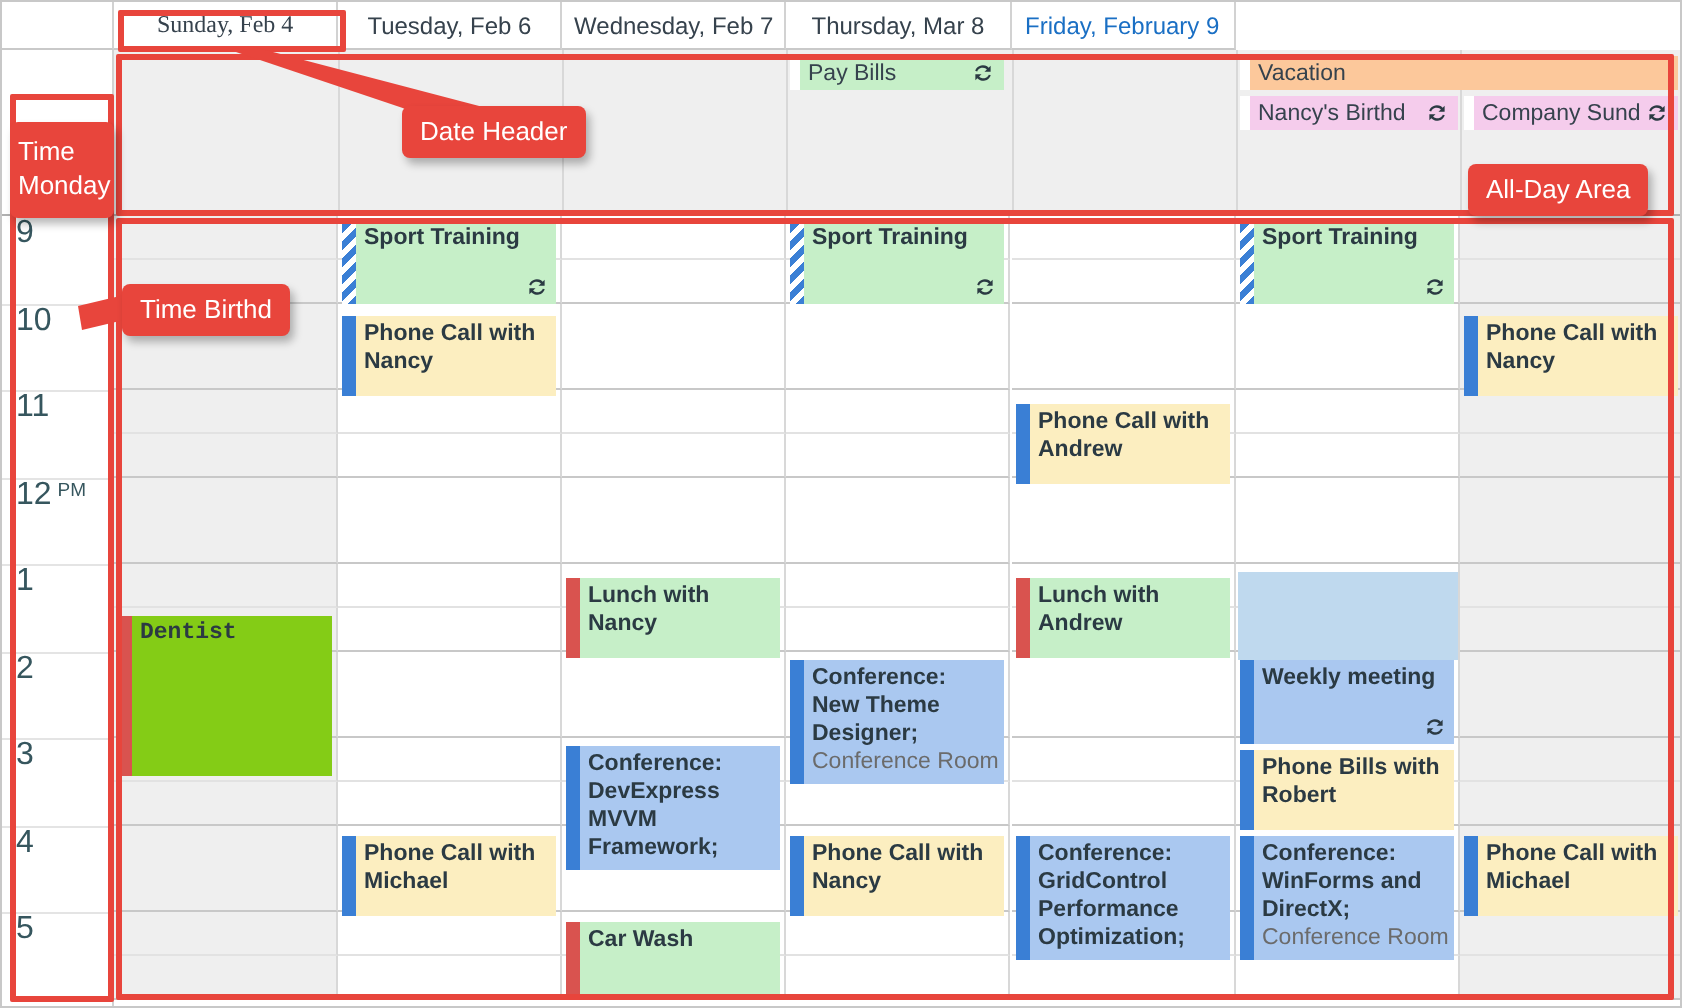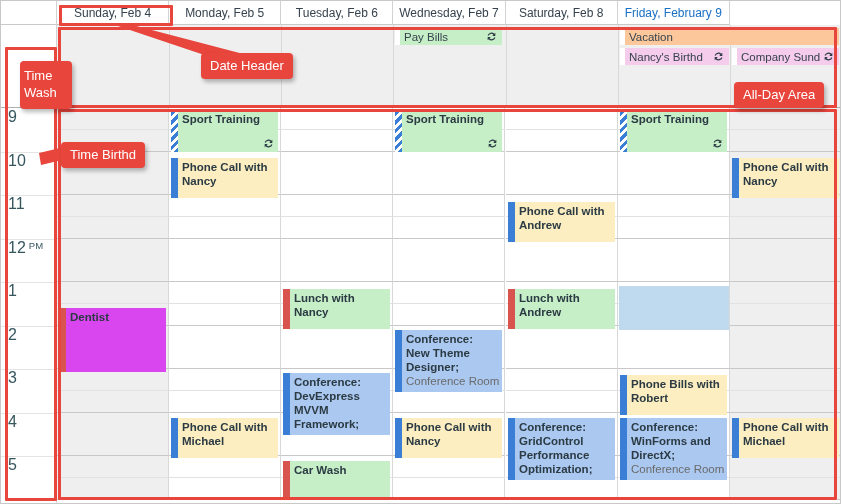--- a/index.html
+++ b/index.html
@@ -224,25 +224,24 @@
   .ann-arrow { position: absolute; pointer-events: none; }
 </style>
 </head>
 <body>
 
 <div id="root">
 
   <div class="hdr-row">
     <div class="hdr-corner"></div>
     <div id="hdr-cells" style="display:flex;">
-        <div class="hdr-cell" style="width: 112.143px;">Sunday, Feb 4</div>
-        <div class="hdr-cell" style="width: 112.143px;">Monday, Feb 5</div>
+        <div class="hdr-cell" style="width: 112.143px; font-family: Liberation Serif, serif;">Sunday, Feb 4</div>
         <div class="hdr-cell" style="width: 112.143px;">Tuesday, Feb 6</div>
         <div class="hdr-cell" style="width: 112.143px;">Wednesday, Feb 7</div>
-        <div class="hdr-cell" style="width: 112.143px;">Saturday, Feb 8</div>
+        <div class="hdr-cell" style="width: 112.143px;">Thursday, Mar 8</div>
         <div class="hdr-cell selected-day" style="width: 112.143px; text-align: right;">Friday, February 9</div>
       </div>
   </div>
 
   <div class="allday-row">
     <div class="allday-ruler"></div>
     <div class="allday-cells" id="allday-cells">
         <div class="allday-colsep" style="left: 112px;"></div>
         <div class="allday-colsep" style="left: 224px;"></div>
         <div class="allday-colsep" style="left: 336px;"></div>
@@ -514,31 +513,42 @@
           <div class="body">
             <div class="subj">Phone Call with Andrew</div>
           </div>
         </div>
         <div class="appt" style="left: 451px; width: 107px; top: 181px; height: 40px; background: rgb(198, 239, 200);">
           <div class="bar" style="background: rgb(217, 83, 79);"></div>
           <div class="body">
             <div class="subj">Lunch with Andrew</div>
           </div>
         </div>
-        <div class="appt" style="left: 2px; width: 107px; top: 200px; height: 64px; background: #d946ef;">
+        <div class="appt" style="left: 2px; width: 107px; top: 200px; height: 80px; background: #84cc16; font-family: Liberation Mono, monospace;">
           <div class="bar" style="background: rgb(217, 83, 79);"></div>
           <div class="body">
             <div class="subj">Dentist</div>
           </div>
         </div>
         <div class="appt" style="left: 338px; width: 107px; top: 222px; height: 62px; background: rgb(170, 200, 240);">
           <div class="bar" style="background: rgb(58, 127, 213);"></div>
           <div class="body">
             <div class="subj">Conference: New Theme Designer;</div>
             <div class="loc">Conference Room</div>
+          </div>
+        </div>
+        <div class="appt" style="left: 563px; width: 107px; top: 222px; height: 42px; background: rgb(170, 200, 240);">
+          <div class="bar" style="background: rgb(58, 127, 213);"></div>
+          <div class="body">
+            <div class="subj">Weekly meeting</div>
+            <span class="recur-corner">
+              <svg viewBox="0 0 16 16" width="13" height="13">
+                <path d="M3.2 6.6a5 5 0 0 1 8.3-1.9l1.2-1.2v3.8H8.9l1.5-1.5a3.7 3.7 0 0 0-6 1.2zM12.8 9.4a5 5 0 0 1-8.3 1.9l-1.2 1.2V8.7h3.8L5.6 10.2a3.7 3.7 0 0 0 6-1.2z" fill="#2b3a43"></path>
+              </svg>
+            </span>
           </div>
         </div>
         <div class="appt" style="left: 226px; width: 107px; top: 265px; height: 62px; background: rgb(170, 200, 240);">
           <div class="bar" style="background: rgb(58, 127, 213);"></div>
           <div class="body">
             <div class="subj">Conference: DevExpress MVVM Framework;</div>
           </div>
         </div>
         <div class="appt" style="left: 563px; width: 107px; top: 267px; height: 40px; background: rgb(252, 238, 192);">
           <div class="bar" style="background: rgb(58, 127, 213);"></div>
@@ -597,22 +607,22 @@
   <svg class="ann-arrow" style="left:110px; top:22px; width:180px; height:46px;" viewBox="0 0 180 46">
     <polygon points="4,2 14,0 140,33 132,45" fill="#e8453c"></polygon>
   </svg>
 
   <svg class="ann-arrow" style="left:36px; top:140px; width:46px; height:26px;" viewBox="0 0 46 26">
     <polygon points="44,2 46,14 4,24 2,12" fill="#e8453c"></polygon>
   </svg>
 
   <div class="ann-label" style="left:200px; top:52px;">Date Header</div>
 
-  <div class="ann-label" style="left:4px; top:60px; width:52px; box-sizing:border-box; padding:6px 4px 8px 4px; text-align:left; line-height:17px;margin-left:15px;">
+  <div class="ann-label" style="left:4px; top:60px; width:52px; box-sizing:border-box; padding:6px 4px 8px 4px; text-align:left; line-height:17px;">
     <div>Time</div>
-    <div>Wash</div>
+    <div>Monday</div>
   </div>
 
   <div class="ann-label" style="left:733px; top:81px;">All-Day Area</div>
 
   <div class="ann-label" style="left:60px; top:141px;">Time Birthd</div>
 
 </div>
 
 </body></html>

